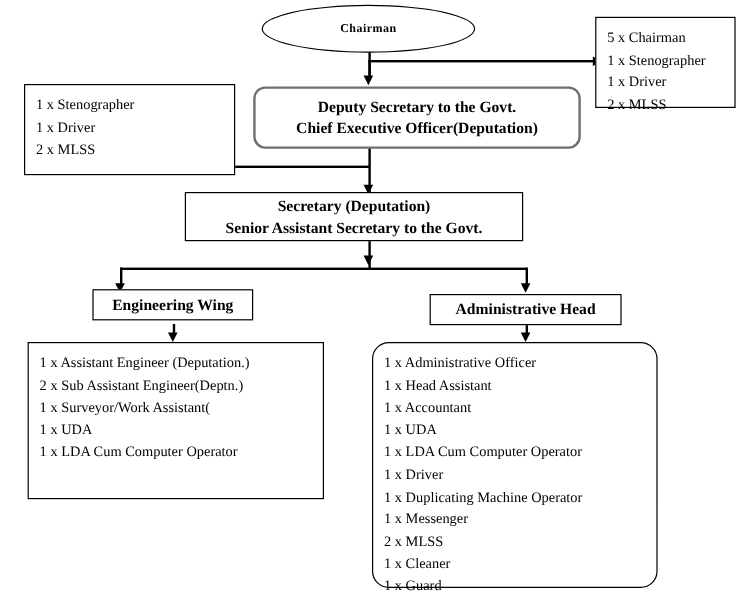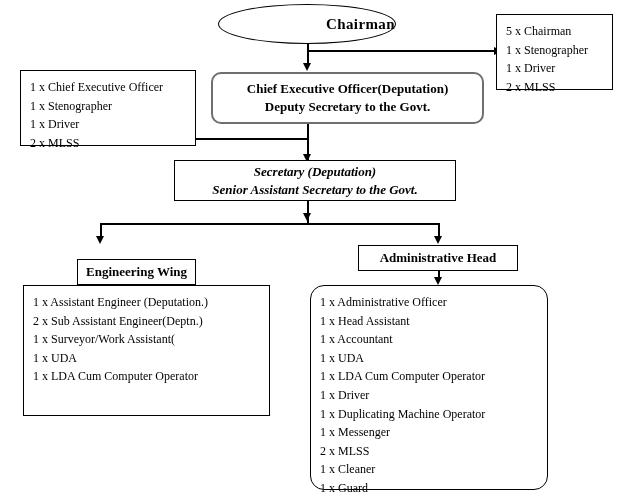--- a/index.html
+++ b/index.html
@@ -20,23 +20,23 @@
     box-sizing: border-box;
     background: #ffffff;
     z-index: 3;
   }
   
   .ellipse {
     border: 1.5px solid #000000;
     border-radius: 50%;
     display: flex;
     align-items: center;
-    justify-content: flex-end;
+    justify-content: center;
     font-weight: bold;
-    font-size: 15px;
+    font-size: 10px;
     letter-spacing: .4px;
   }
   
   .rounded-box {
     border: 2px solid #6f6f6f;
     border-radius: 10px;
     display: flex;
     flex-direction: column;
     align-items: center;
     justify-content: center;
@@ -137,37 +137,36 @@
   </div>
 
   <div class="node list-box" style="left:496px; top:14px; width:117px; height:76px;">
     <div class="li">5 x Chairman</div>
     <div class="li">1 x Stenographer</div>
     <div class="li">1 x Driver</div>
     <div class="li">2 x MLSS</div>
   </div>
 
   <div class="node list-box" style="left:20px; top:70px; width:176px; height:76px;">
-    <div class="li">1 x Chief Executive Officer</div>
     <div class="li">1 x Stenographer</div>
     <div class="li">1 x Driver</div>
     <div class="li">2 x MLSS</div>
   </div>
 
   <div class="node rounded-box" style="left:211px; top:72px; width:273px; height:52px;">
+    <div>Deputy Secretary to the Govt.</div>
     <div>Chief Executive Officer(Deputation)</div>
-    <div>Deputy Secretary to the Govt.</div>
   </div>
 
-  <div class="node title-box" style="left:174px; top:160px; width:282px; height:41px;font-style:italic;">
+  <div class="node title-box" style="left:154px; top:160px; width:282px; height:41px;">
     <div>Secretary (Deputation)</div>
     <div>Senior Assistant Secretary to the Govt.</div>
   </div>
 
-  <div class="node wing-box" style="left:77px; top:259px; width:119px; height:26px;">
+  <div class="node wing-box" style="left:77px; top:241px; width:134px; height:26px;">
     <span>Engineering Wing</span>
   </div>
 
   <div class="node list-box" style="left:23px; top:285px; width:247px; height:131px;">
     <div class="li">1 x Assistant Engineer (Deputation.)</div>
     <div class="li">2 x Sub Assistant Engineer(Deptn.)</div>
     <div class="li">1 x Surveyor/Work Assistant(</div>
     <div class="li">1 x UDA</div>
     <div class="li">1 x LDA Cum Computer Operator</div>
   </div>

